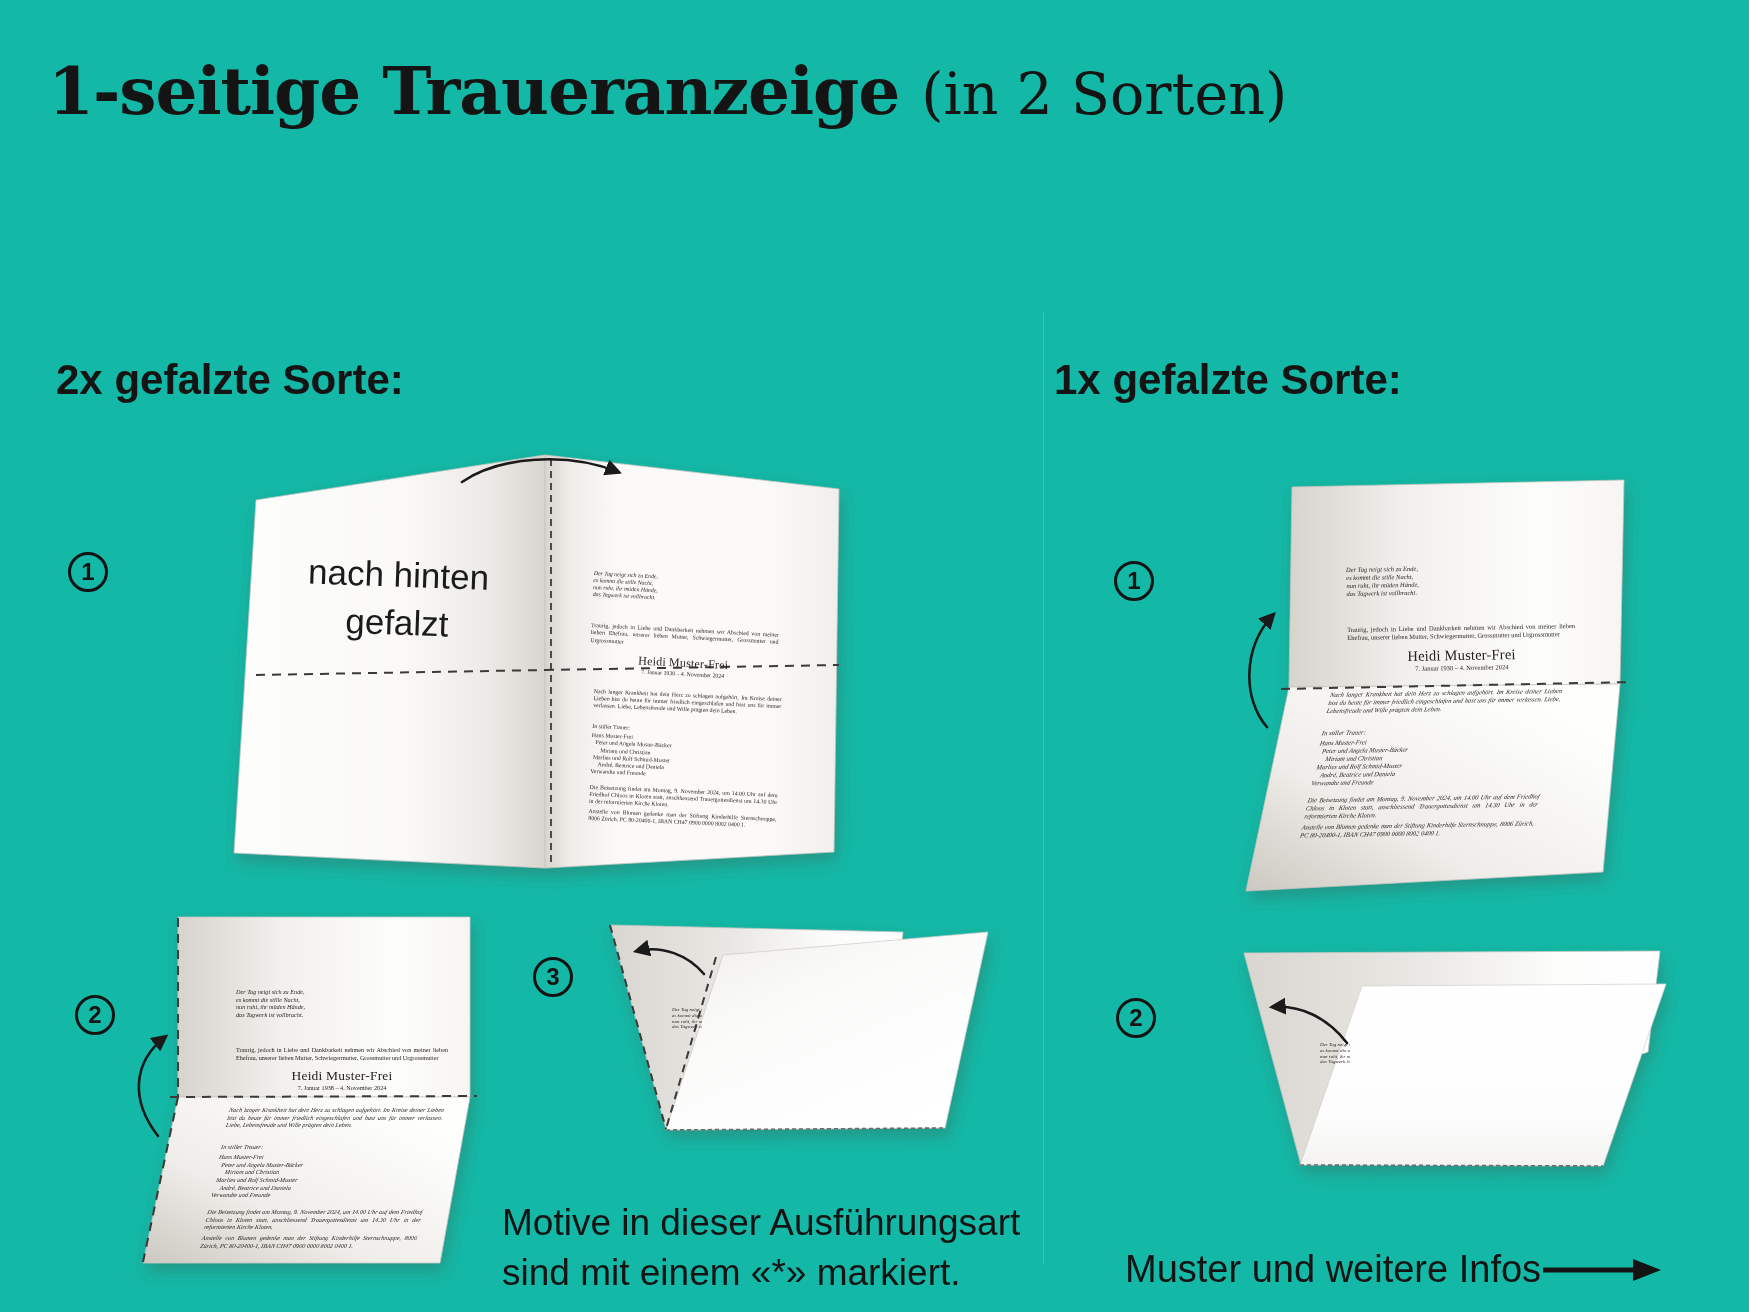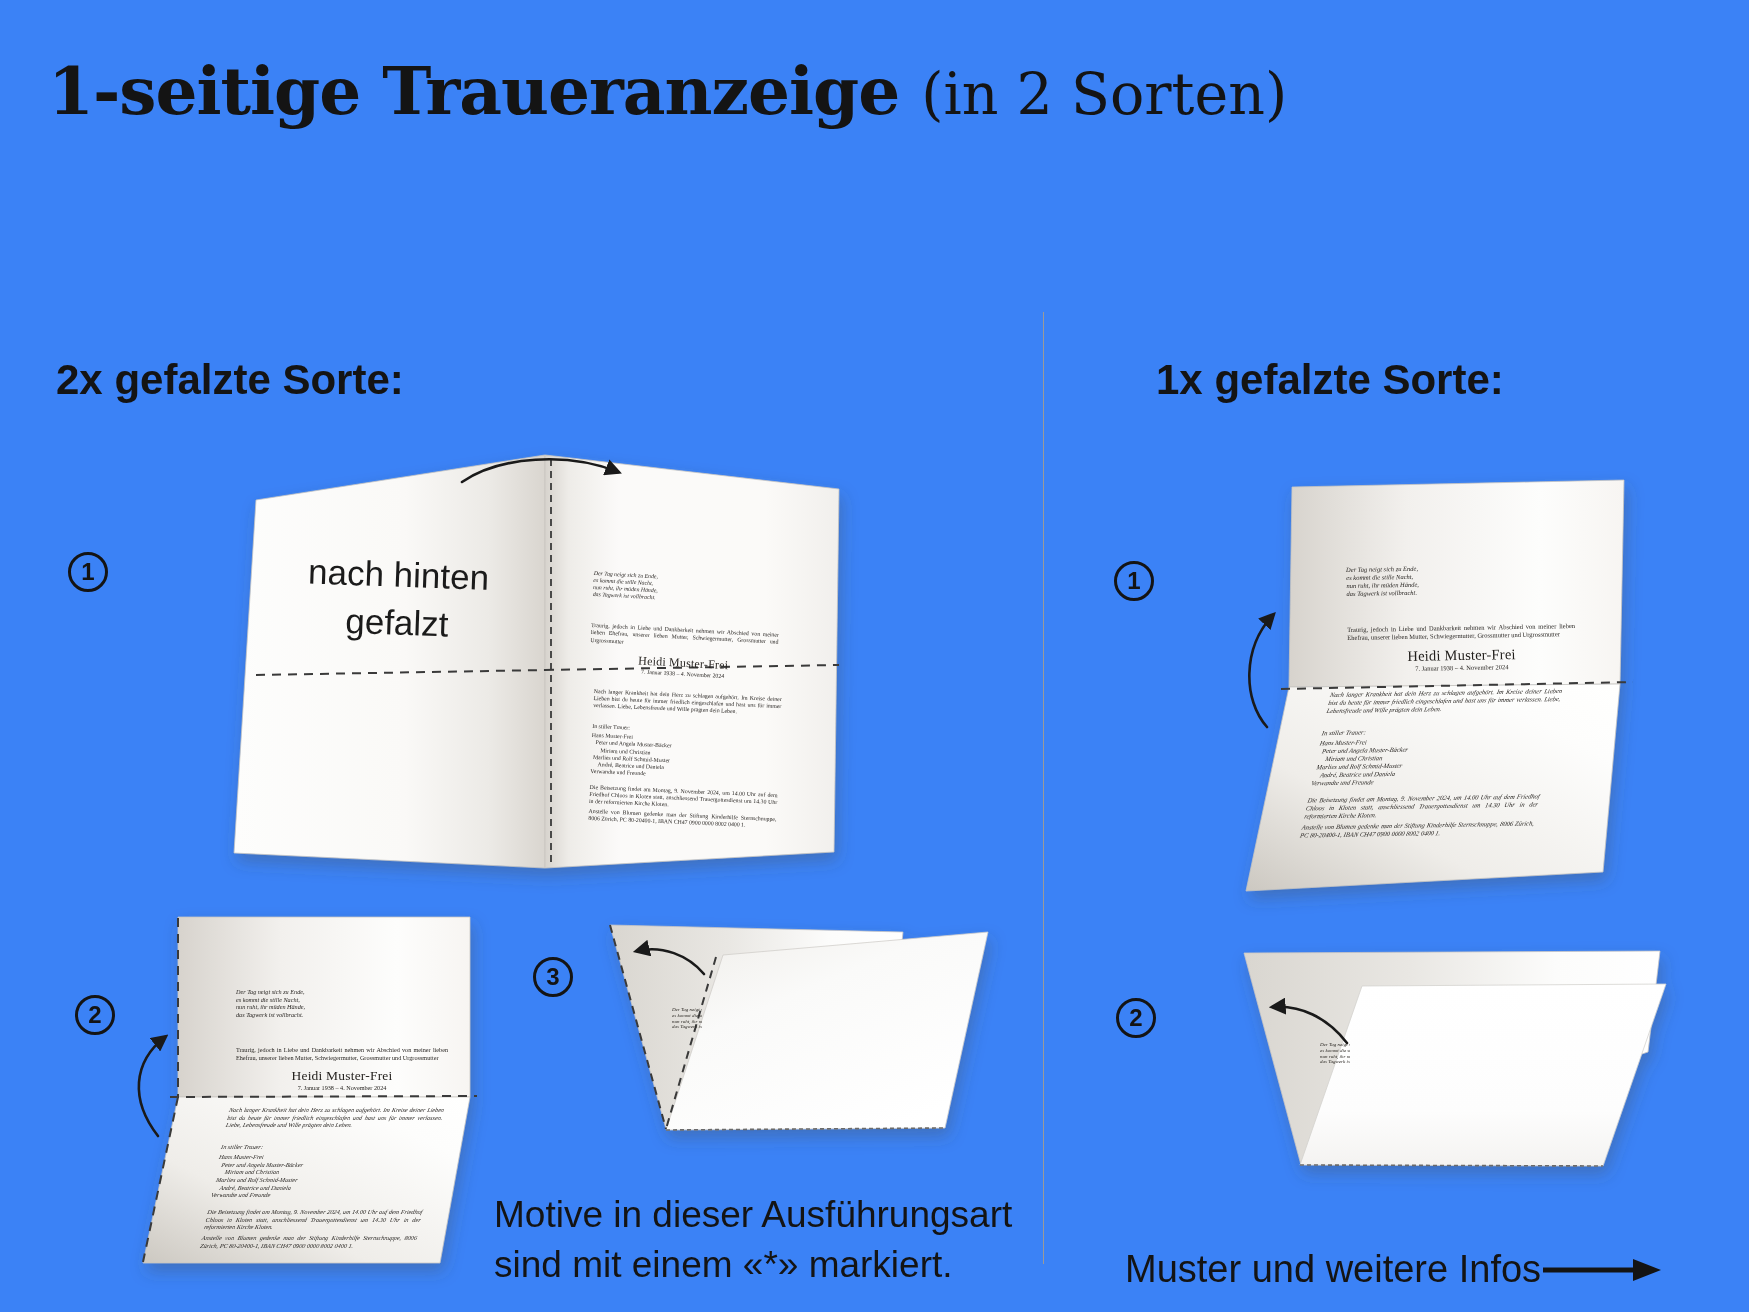--- a/index.html
+++ b/index.html
@@ -1,25 +1,25 @@
 <!DOCTYPE html>
 <html><head>
 <meta charset="utf-8">
 <style>
   html,body{margin:0;padding:0;background:#eaeae9;}
-  .page{position:relative;width:1749px;height:1312px;background:#3b82f6;overflow:hidden;
+  .page{position:relative;width:1749px;height:1312px;background:#14b8a6;overflow:hidden;
         font-family:"Liberation Sans",sans-serif;color:#1a1a1a;}
   
   .title{position:absolute;left:48px;top:52px;margin:0;font-family:"DejaVu Serif",serif;
          font-weight:700;font-size:66px;letter-spacing:-1px;color:#141414;white-space:nowrap;}
   .title .suffix{font-weight:400;font-size:57px;letter-spacing:0;}
   .subtitle{position:absolute;left:48px;top:192px;margin:0;font-size:35px;font-weight:400;color:#202020;}
   
   .sec-head{position:absolute;top:348px;margin:8px;font-size:42px;font-weight:700;color:#141414;}
-  .sec-head.left{left:48px;} .sec-head.right{left:1148px;}
+  .sec-head.left{left:48px;} .sec-head.right{left:1046px;}
   .col-divider{position:absolute;left:1043px;top:312px;width:1px;height:952px;background:#9a9a99;}
   
   .badge{position:absolute;width:34px;height:34px;border:3px solid #141414;border-radius:50%;
          display:flex;align-items:center;justify-content:center;font-size:24px;font-weight:700;color:#141414;}
   
   .diagram-svg{position:absolute;left:0;top:0;}
   
   .fold-label{position:absolute;left:292px;top:547px;width:215px;text-align:center;
               font-size:35px;line-height:48px;font-weight:400;color:#1b1b1b;
               transform:rotate(2deg);transform-origin:0 0;}
@@ -54,21 +54,21 @@
   .r1t .poem{margin-bottom:28px;}
   .r1t .name{font-size:14.5px;line-height:15px;}
   .r1b{left:1331px;top:691px;width:232px;transform:rotate(-1deg) skewX(-13deg);}
   
   .frag{position:absolute;width:30px;height:24px;overflow:hidden;color:#2a2722;
         font-family:"Liberation Serif",serif;font-style:italic;font-size:5px;line-height:5.8px;}
   .frag div{white-space:nowrap;}
   .frag-l3{left:672px;top:1007px;}
   .frag-r2{left:1320px;top:1042px;}
   
-  .note{position:absolute;left:486px;top:1182px;margin:8px;font-size:37px;line-height:50px;color:#141414;}
+  .note{position:absolute;left:486px;top:1182px;margin:16px;font-size:37px;line-height:50px;color:#141414;}
   .footer-link{position:absolute;left:1125px;top:1248px;display:flex;align-items:center;
                font-size:38px;color:#141414;cursor:pointer;}
   .footer-link svg{display:block;}
 </style>
 </head>
 <body>
 
 <div class="page">
 
   <h1 class="title"><span>1-seitige Traueranzeige</span> <span class="suffix">(in 2 Sorten)</span></h1>

